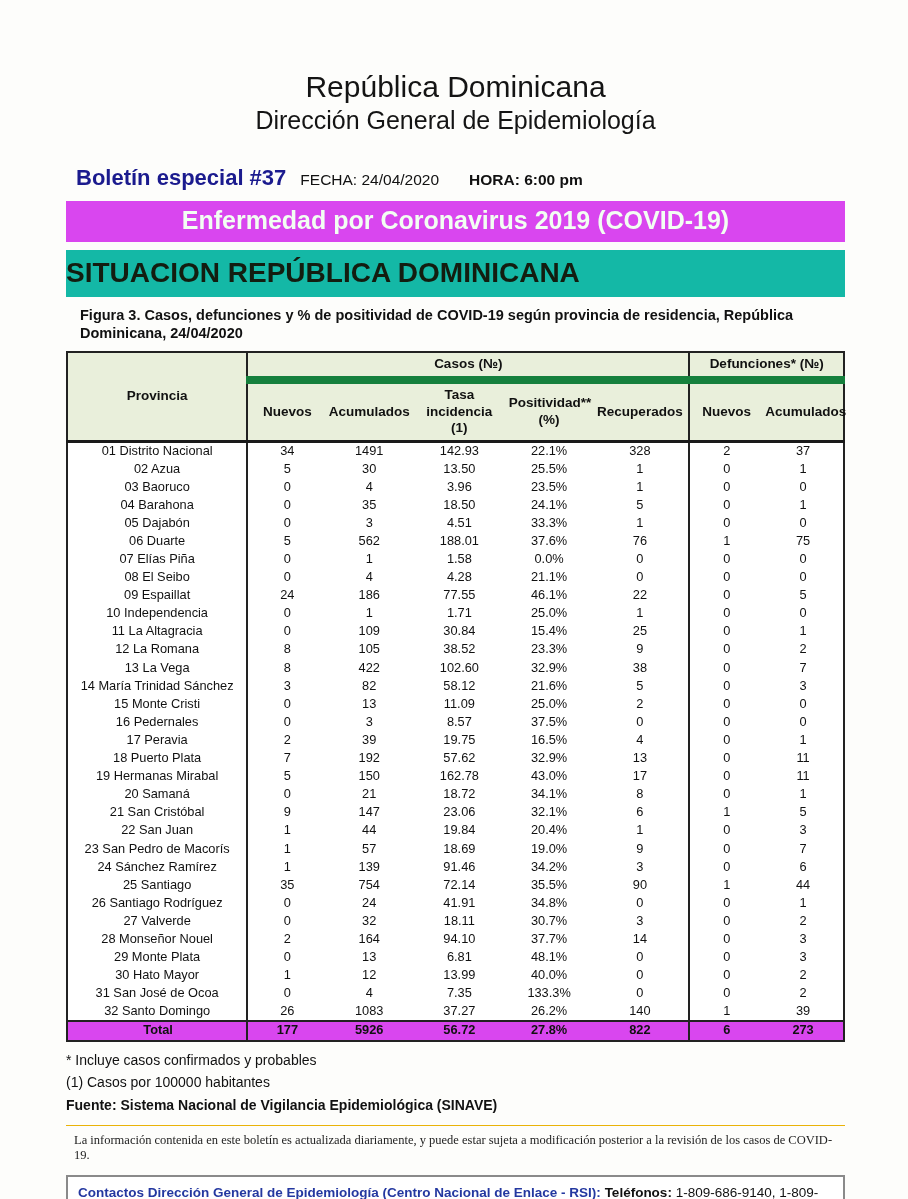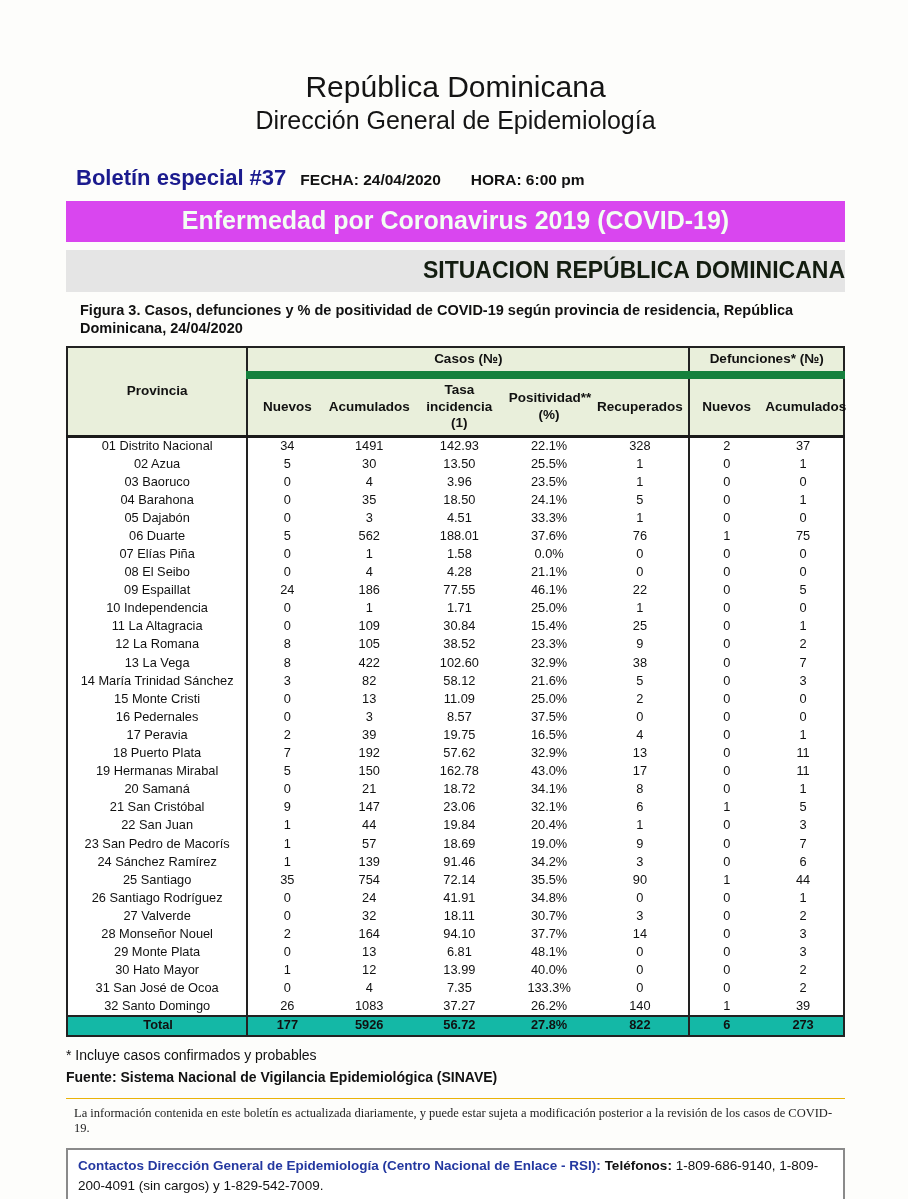--- a/index.html
+++ b/index.html
@@ -21,31 +21,31 @@
   .logo-art { width:112px; height:108px; flex:0 0 auto; }
   .ministry-text { margin-left:4px; color:#1b2a80; line-height:1.05; padding-top:28px; }
   .ministry-line1 { font-size:13px; font-weight:bold; letter-spacing:.2px; }
   .ministry-line2 { font-size:17.5px; font-weight:bold; letter-spacing:.2px; }
 
   .title-block { flex:1; padding-top:4px; }
   .main-title  { text-align:center; font-size:30px; color:#141414; line-height:1.15; }
   .sub-title   { text-align:center; font-size:25px; color:#141414; line-height:1.2; }
   .bulletin-row { display:flex; align-items:baseline; margin-top:16px; padding-left:10px; }
   .bulletin-label { color:#1b1b8e; font-weight:bold; font-size:22px; }
-  .fecha-label { font-weight:bold; font-size:15.5px; margin-left:14px;margin-top:20px; }
+  .fecha-label { font-weight:normal; font-size:15.5px; margin-left:14px;margin-top:20px; }
   .hora-label  { font-weight:bold; font-size:15.5px; margin-left:30px; }
 
   
   .banner-blue {
     margin-top:10px; background:#d946ef; color:#f2fff2;
     font-size:25px; font-weight:bold; text-align:center; padding:5px 0 7px;
   }
   .banner-green {
-    margin-top:8px; background:#e5e5e5; color:#131d10;
-    font-size:23px; font-weight:bold; text-align:right; padding:7px 0 8px;
+    margin-top:8px; background:#14b8a6; color:#131d10;
+    font-size:28px; font-weight:bold; text-align:left; padding:7px 0 8px;
   }
   .fig-caption {
     margin:9px 10px 9px 14px; font-weight:bold; font-size:14.5px; line-height:1.25;
   }
 
   
   table.data {
     width:100%; border-collapse:collapse; table-layout:fixed;
     border:2px solid #222; background:#fff;
   }
@@ -56,21 +56,21 @@
   th.group-h { border-bottom:8px solid #15803d; height:26px; }
   th.prov-h  { border-bottom:3px solid #1a1a1a; }
   tr.subhead th { border-bottom:3px solid #1a1a1a; height:52px; }
   .sep { border-right:2px solid #222; }
   table.data td {
     font-size:12.8px; text-align:center; padding:0 2px; height:18.1px;
     line-height:1.15; vertical-align:middle; background:#fff;
   }
   td.prov { text-align:left; padding-left:4px; }
   tr.total-row td {
-    background:#14b8a6; font-weight:bold; border-top:2px solid #222; height:20px;
+    background:#d946ef; font-weight:bold; border-top:2px solid #222; height:20px;
   }
   tr.total-row td.prov { padding-left:4px; }
   .shl2:empty { display:none; }
 
   
   .footnotes { margin-top:7px; font-size:14px; line-height:1.6; }
   .footnotes .fuente { font-weight:bold; }
   .disclaimer {
     margin-top:9px; border-top:1px solid #eab308; padding:7px 6px 0 8px;
     font-family:"Liberation Serif", serif; font-size:12.5px; color:#222;
@@ -480,20 +480,21 @@
         <td>27.8%</td>
         <td class="sep">822</td>
         <td>6</td>
         <td>273</td>
       </tr>
     </tfoot>
   </table>
 
   <div class="footnotes">
     <div>* Incluye casos confirmados y probables</div>
+    <div>(1) Casos por 100000 habitantes</div>
     <div class="fuente">Fuente: Sistema Nacional de Vigilancia Epidemiológica (SINAVE)</div>
   </div>
 
   <div class="disclaimer">La información contenida en este boletín es actualizada diariamente, y puede estar sujeta a modificación posterior a la revisión de los casos de COVID-19.</div>
 
   <div class="contact-box">
     <span class="contact-label">Contactos Dirección General de Epidemiología (Centro Nacional de Enlace - RSI):</span>
     <span class="b">Teléfonos:</span>
     <span>1-809-686-9140, 1-809-200-4091 (sin cargos) y 1-829-542-7009.</span>
     

